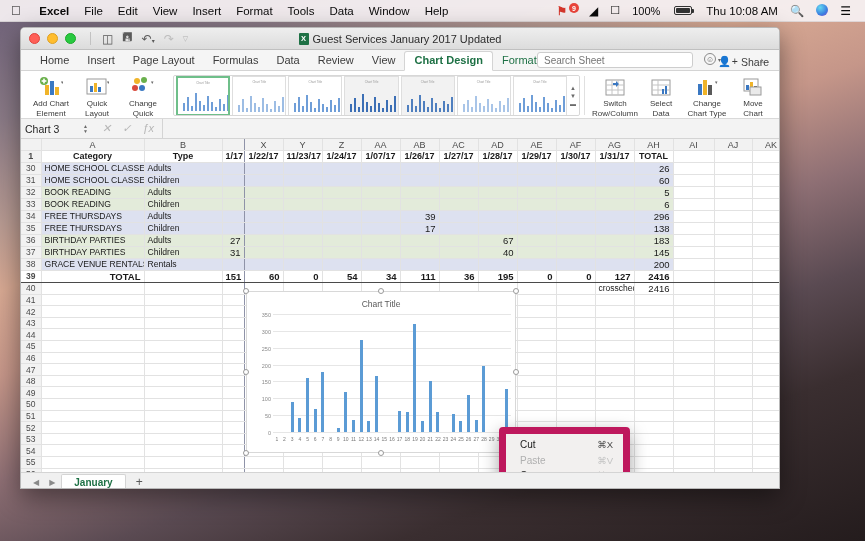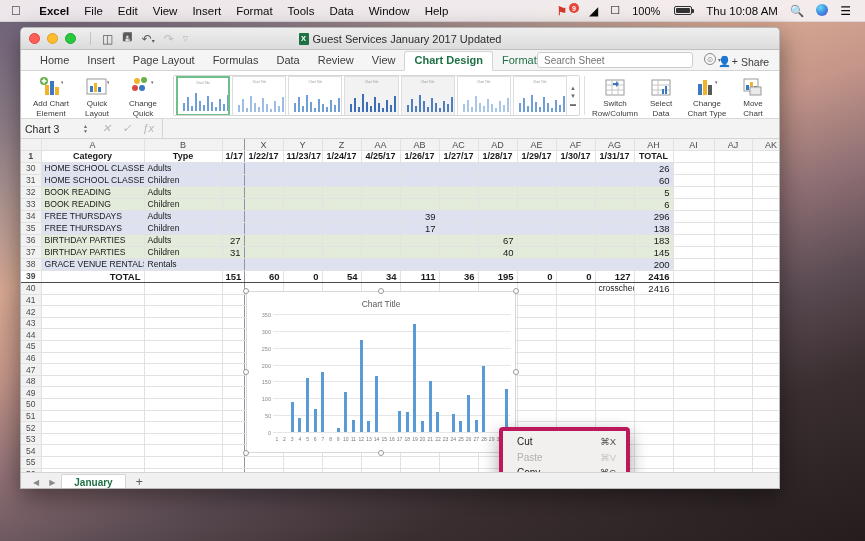--- a/index.html
+++ b/index.html
@@ -127,21 +127,21 @@
           transform: translateY(-50%); white-space: nowrap; }
   .gline { position: absolute; left: 0; right: 0; border-top: 1px solid #e6e6e6; }
   .bars { position: absolute; left: 0; right: 0; bottom: 0; top: 0; display: flex; align-items: flex-end; }
   .bcol { flex: 1; display: flex; justify-content: center; align-items: flex-end; height: 100%; }
   .bcol i { display: block; width: 3px; background: #5b9bd5; }
   .xaxis { position: absolute; left: 26px; right: 4px; bottom: 10px; display: flex;
            font-size: 5px; color: #7a7a7a; }
   .xaxis span { flex: 1; text-align: center; }
   
   .ctxmenu { position: absolute; left: 478px; top: 288px; width: 131px;
-             background: #f2f0ef; border: 4px solid #be185d; border-radius: 4px;
+             background: #f2f0ef; border: 7px solid #be185d; border-radius: 4px;
              box-shadow: 0 6px 18px rgba(0,0,0,0.36); font-size: 10px; color: #1b1b1b;
              padding: 3px 0; z-index: 50; }
   .ctxmenu .it { padding: 2.2px 10px 2.2px 14px; display: flex; align-items: center; white-space: nowrap; }
   .ctxmenu .it .sc { margin-left: auto; color: #4d4d4d; font-size: 9.5px; }
   .ctxmenu .it.dis { color: #b0b0b0; }
   .ctxmenu .it.dis .sc { color: #c4c4c4; }
   
   .sheettabs { height: 19px; background: #f0f0f0; border-top: 1px solid #d4d4d4;
                display: flex; align-items: center; font-size: 10px; padding-left: 8px; gap: 2px;}
   .navarrow { color: #8a8a8a; font-size: 8px; padding: 0 4px; }
@@ -513,21 +513,21 @@
         <th class="colhdr">AK</th>
       </tr>
       <tr class="hdr1">
         <td class="rowhdr">1</td>
         <td>Category</td>
         <td>Type</td>
         <td class="vsep" style="text-align:right">1/17</td>
         <td class="num">1/22/17</td>
         <td class="num">11/23/17</td>
         <td class="num">1/24/17</td>
-        <td class="num">4/25/17</td>
+        <td class="num">1/07/17</td>
         <td class="num">1/26/17</td>
         <td class="num">1/27/17</td>
         <td class="num">1/28/17</td>
         <td class="num">1/29/17</td>
         <td class="num">1/30/17</td>
         <td class="num">1/31/17</td>
         <td class="num">TOTAL</td>
         <td></td>
         <td></td>
         <td></td>

